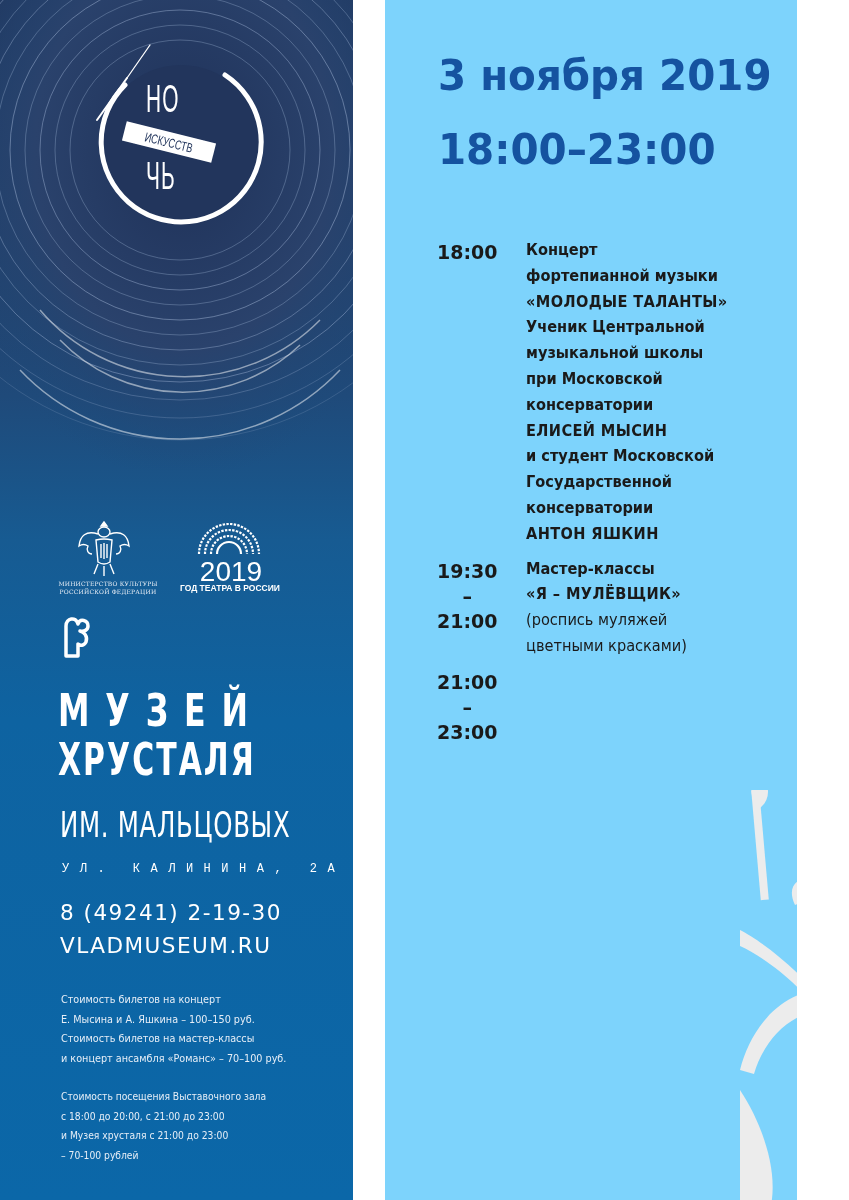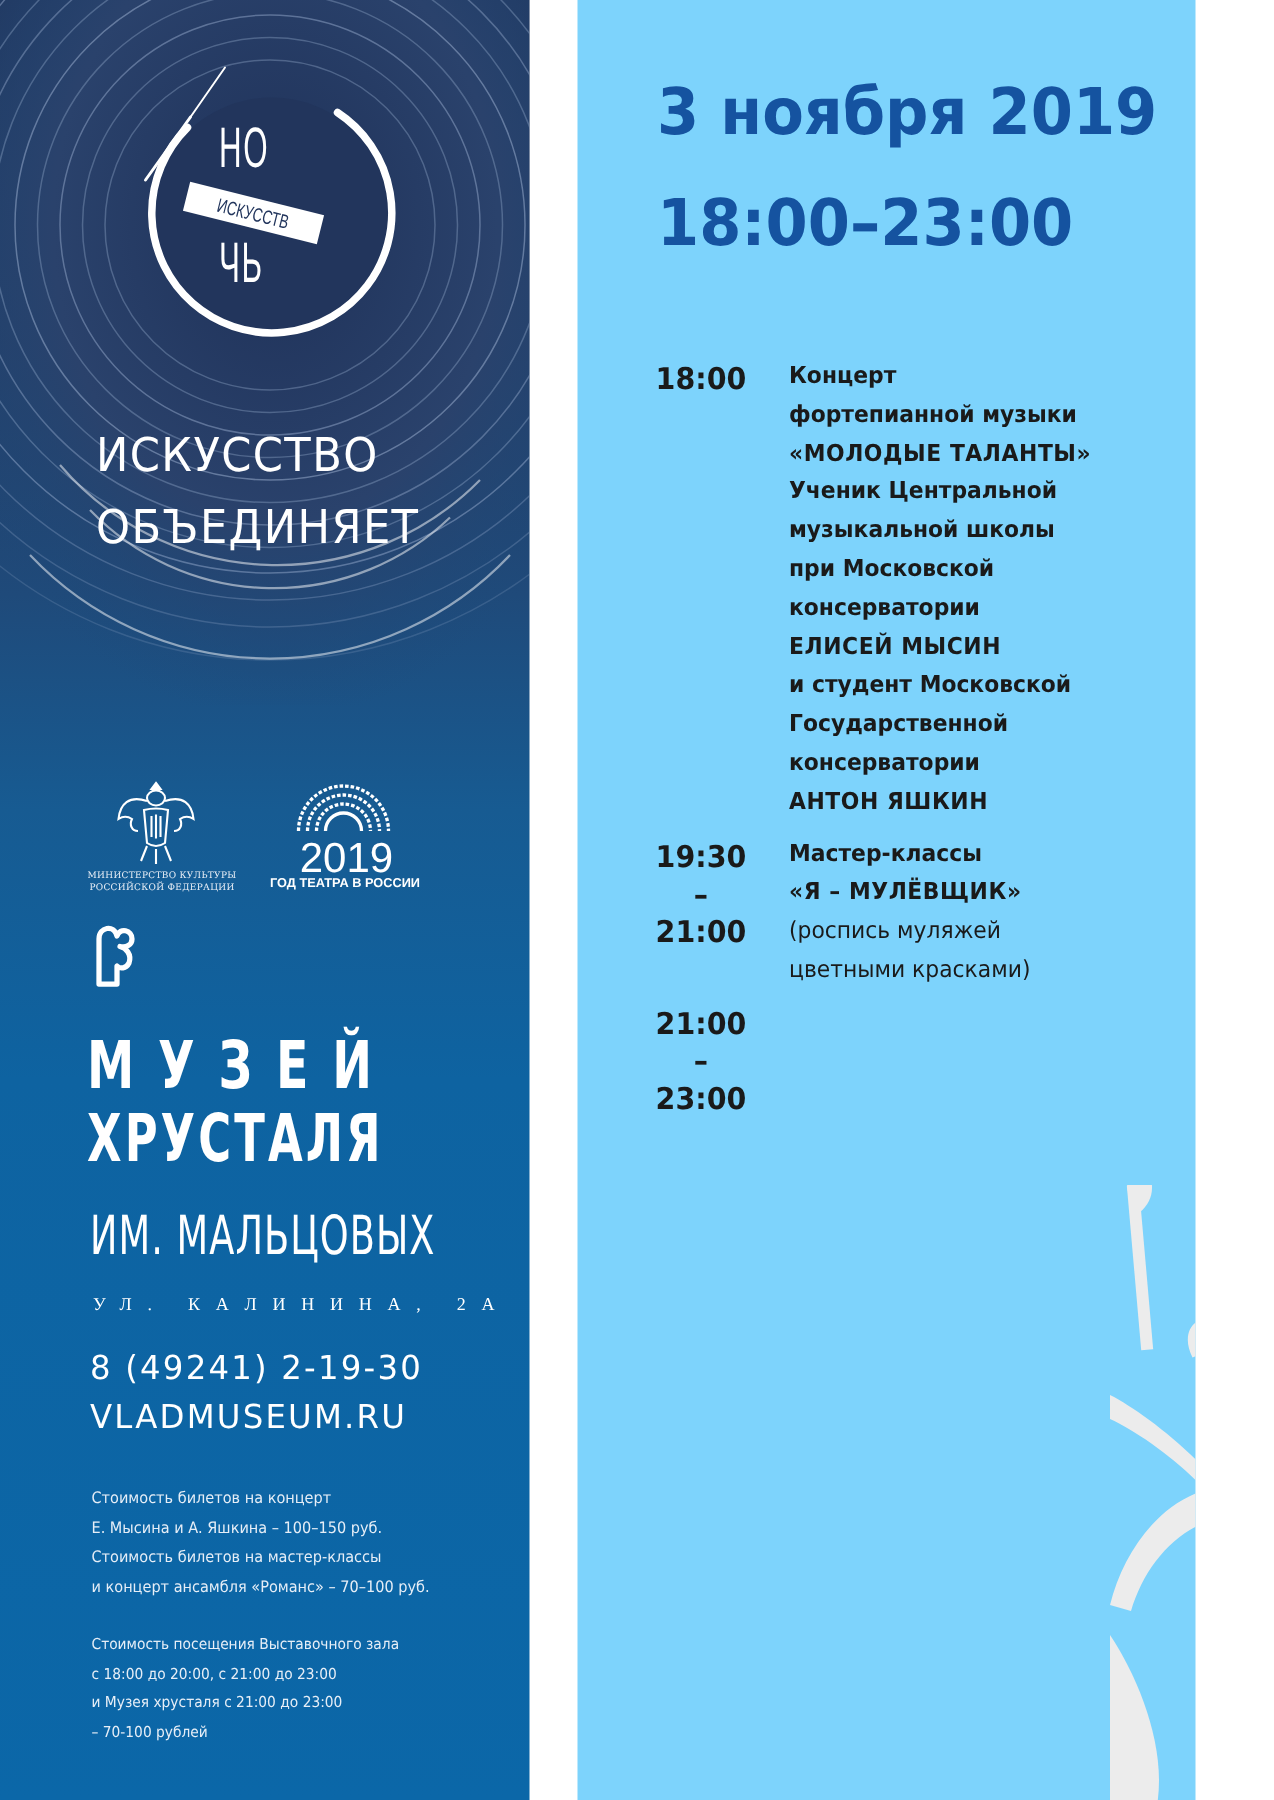--- a/index.html
+++ b/index.html
@@ -56,21 +56,21 @@
   }
 
   .museum {
     position: absolute; left: 58px; width: 245px; color: #fff; font-family: "DejaVu Sans", sans-serif;
     font-weight: bold; white-space: nowrap;
   }
   .museum-l1 { top: 688px; font-size: 44px; line-height: 46px; letter-spacing: 22px; transform: scaleX(0.72); transform-origin: left; }
   .museum-l2 { top: 737px; font-size: 44px; line-height: 46px; letter-spacing: 3px; transform: scaleX(0.68); transform-origin: left; }
   .museum-l3 { top: 805px; left: 60px; font-size: 36px; line-height: 40px; font-weight: normal; letter-spacing: 1px; transform: scaleX(0.68); transform-origin: left; }
   .address {
-    position: absolute; left: 62px; top: 862px; font-family: Liberation Serif, serif; font-size: 12px;
+    position: absolute; left: 62px; top: 862px; font-family: Liberation Mono, monospace; font-size: 12px;
     letter-spacing: 10.5px; color: #fff; white-space: nowrap;
   }
   .phone {
     position: absolute; left: 60px; top: 900px; font-family: "DejaVu Sans", sans-serif; font-size: 22px;
     color: #fff; letter-spacing: 1.5px; white-space: nowrap; transform: scaleX(0.98); transform-origin: left;
   }
   .website {
     position: absolute; left: 60px; top: 933px; font-family: "DejaVu Sans", sans-serif; font-size: 22px;
     color: #fff; letter-spacing: 1.5px; white-space: nowrap; transform: scaleX(0.98); transform-origin: left;
   }
@@ -153,24 +153,20 @@
       <path d="M 2 80 L 32 38" stroke="#ffffff" stroke-width="2" stroke-linecap="round"></path>
       <path d="M 32 38 L 55 5" stroke="#ffffff" stroke-width="1.3" stroke-linecap="round"></path>
     </svg>
     <div class="logo-text logo-no">НО</div>
     <div class="logo-band">
       <span>ИСКУССТВ</span>
     </div>
     <div class="logo-text logo-ch">ЧЬ</div>
   </div>
 
-  <div class="tagline">
-    <div>ИСКУССТВО</div>
-    <div>ОБЪЕДИНЯЕТ</div>
-  </div>
 
   <svg class="emblem" viewBox="0 0 56 62">
     <g fill="none" stroke="#ffffff" stroke-width="1.4">
       <path d="M28 4 l3 4 h-6 z" fill="#fff"></path>
       <ellipse cx="28" cy="14" rx="6" ry="5"></ellipse>
       <path d="M22 16 C 10 12, 4 18, 3 28 C 6 26, 9 26, 12 28 C 10 32, 12 36, 16 36"></path>
       <path d="M34 16 C 46 12, 52 18, 53 28 C 50 26, 47 26, 44 28 C 46 32, 44 36, 40 36"></path>
       <path d="M20 22 Q 28 20 36 22 L 34 44 Q 28 48 22 44 Z"></path>
       <path d="M25 26 v14 M28 25 v16 M31 26 v14"></path>
       <path d="M22 46 L 18 56 M34 46 L 38 56 M28 48 V 58"></path>

